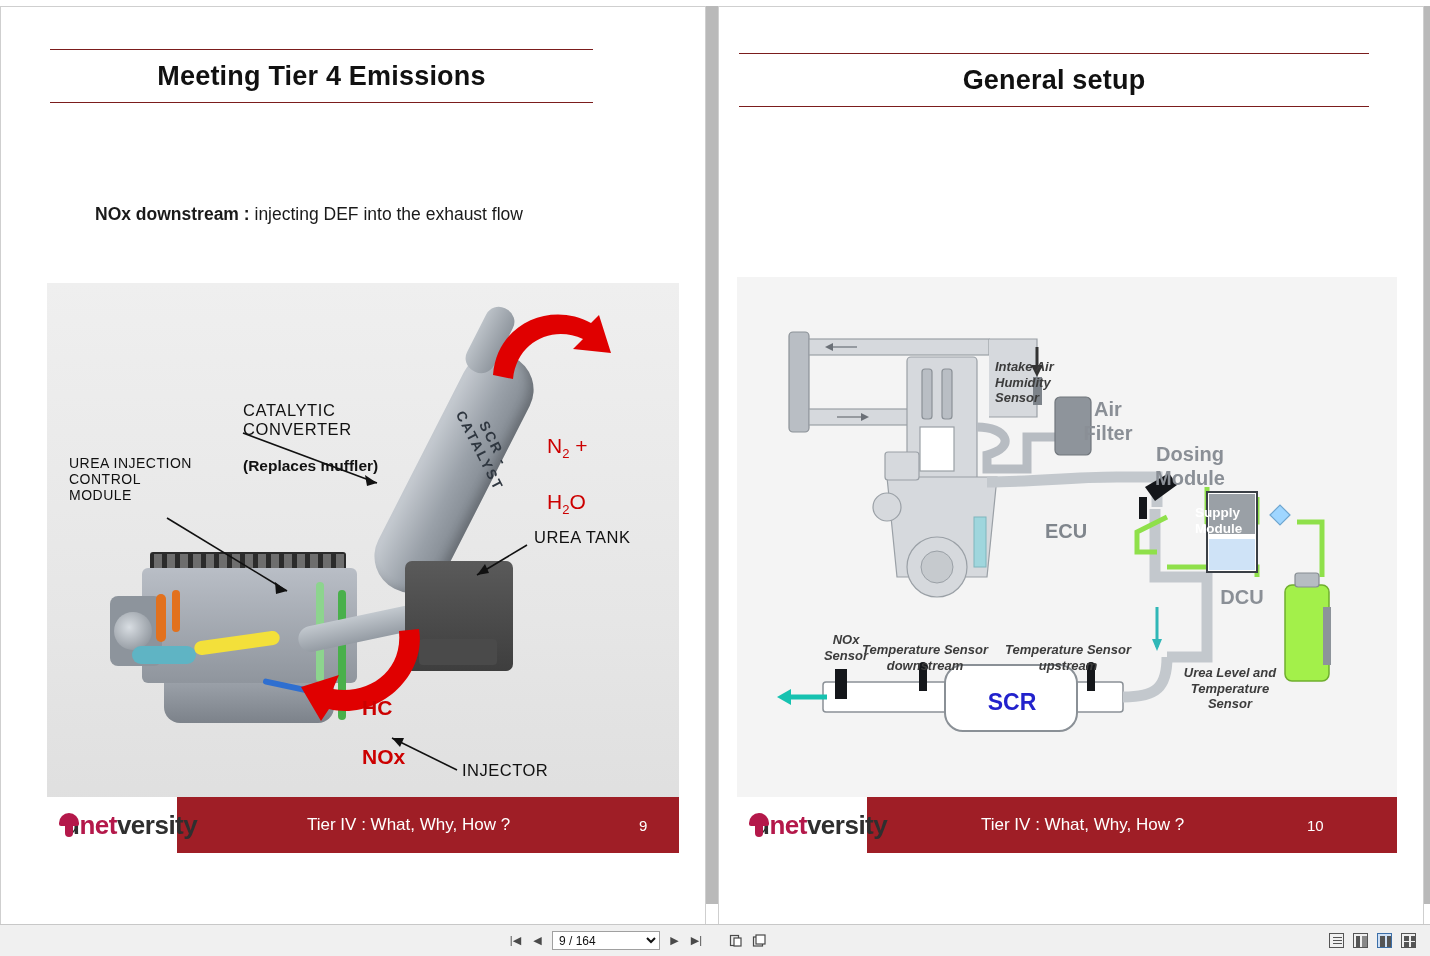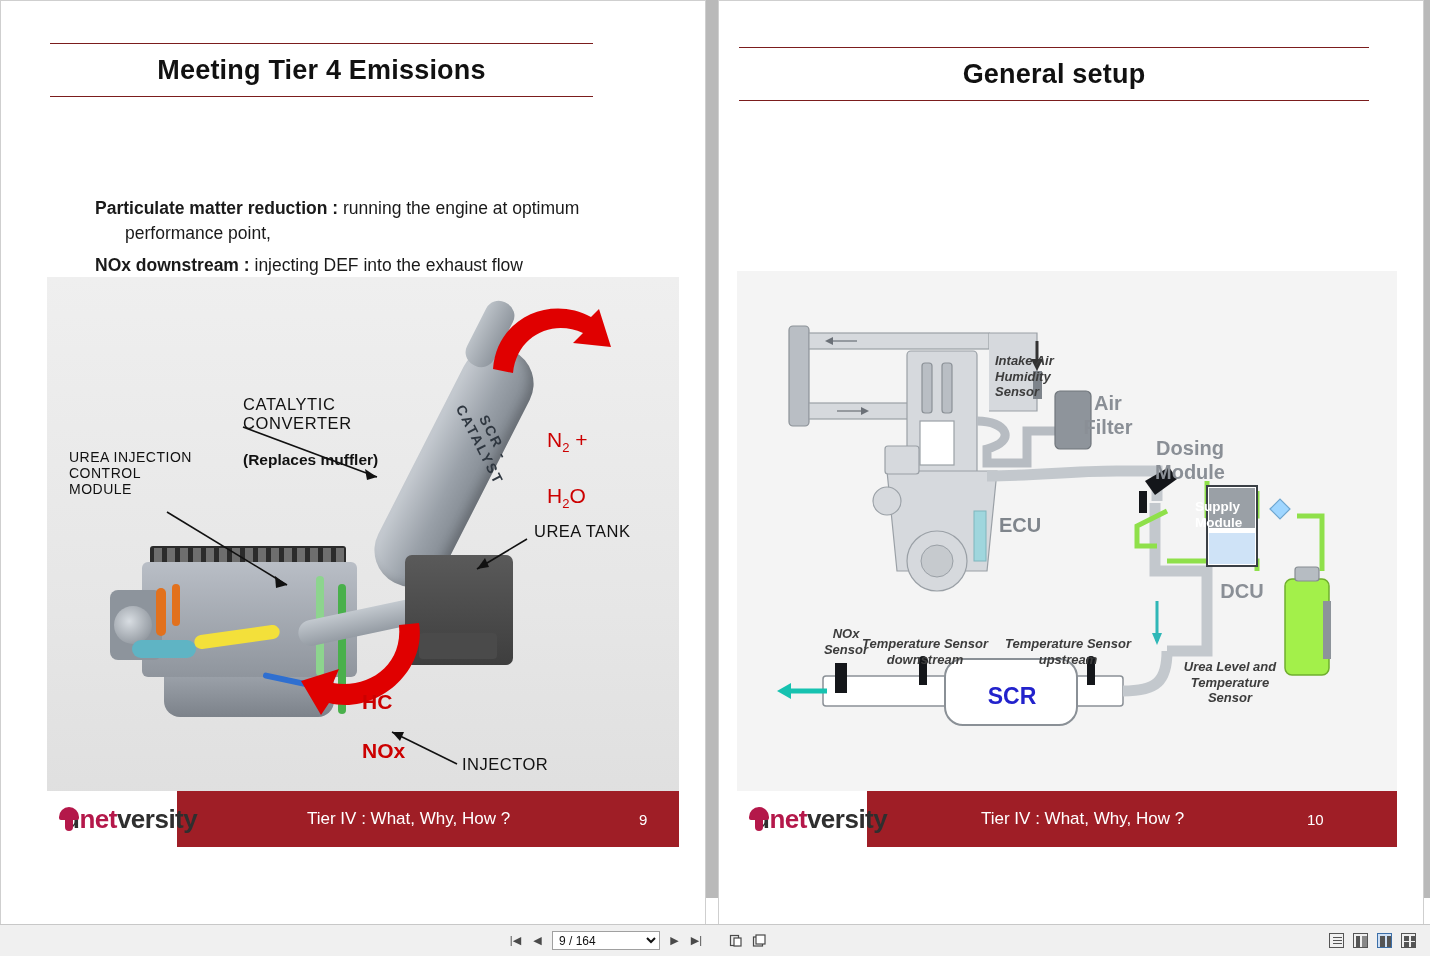--- a/index.html
+++ b/index.html
@@ -12,21 +12,21 @@
     position: relative;
     width: 1430px;
     height: 956px;
     background: #ffffff;
     overflow: hidden;
   }
 
   
   .viewer {
     position: absolute;
-    left: 0; top: 0;
+    left: 0; top: 6px;
     width: 1430px;
     height: 898px;
     background: #b9b9b9;
     display: flex;
     gap: 6px;
     padding: 0;
     box-sizing: border-box;
   }
   .page {
     position: relative;
@@ -361,24 +361,20 @@
   <div class="viewer">
 
     <div class="page page-left">
       <div class="slide slide-left">
 
         <div class="title-block">
           <div class="slide-title">Meeting Tier 4 Emissions</div>
         </div>
 
         <div class="bullets">
-          <p>
-            <b>Particulate matter reduction :</b><span> running the engine at optimum</span><br>
-            <span class="ind">performance point,</span>
-          </p>
           <p>
             <b>NOx downstream :</b><span> injecting DEF into the exhaust flow</span>
           </p>
         </div>
 
         <div class="pic-left">
 
           <div class="engine">
             <div class="eng-head"></div>
             <div class="eng-fins">
@@ -548,21 +544,21 @@
           <div class="rl" style="left:258px; top:82px; width:84px; text-align:left;">Intake Air
 Humidity
 Sensor</div>
           <div class="rl rl-big" style="left:336px; top:120px; width:70px;">Air
 Filter</div>
           <div class="rl rl-big" style="left:408px; top:165px; width:90px;">Dosing
 Module</div>
           <div class="rl" style="left:458px; top:228px; width:70px; color:#ffffff; font-style:normal; font-size:13.5px; text-align:left;">Supply
 Module</div>
           <div class="rl rl-big" style="left:470px; top:308px; width:70px;">DCU</div>
-          <div class="rl rl-big" style="left:248px; top:242px; width:70px; color:#7f858c;">ECU</div>
+          <div class="rl rl-big" style="left:248px; top:242px; width:70px; color:#7f858c;padding-left:46px;">ECU</div>
           <div class="rl" style="left:74px; top:355px; width:70px;">NOx
 Sensor</div>
           <div class="rl" style="left:118px; top:365px; width:140px;">Temperature Sensor
 downstream</div>
           <div class="rl" style="left:258px; top:365px; width:146px;">Temperature Sensor
 upstream</div>
           <div style="position:absolute;left:232px;top:412px;width:86px;text-align:center;font-size:23px;font-weight:bold;color:#2222cc;font-family:'Liberation Sans',sans-serif;">SCR</div>
           <div class="rl" style="left:432px; top:388px; width:122px;">Urea Level and
 Temperature
 Sensor</div>

